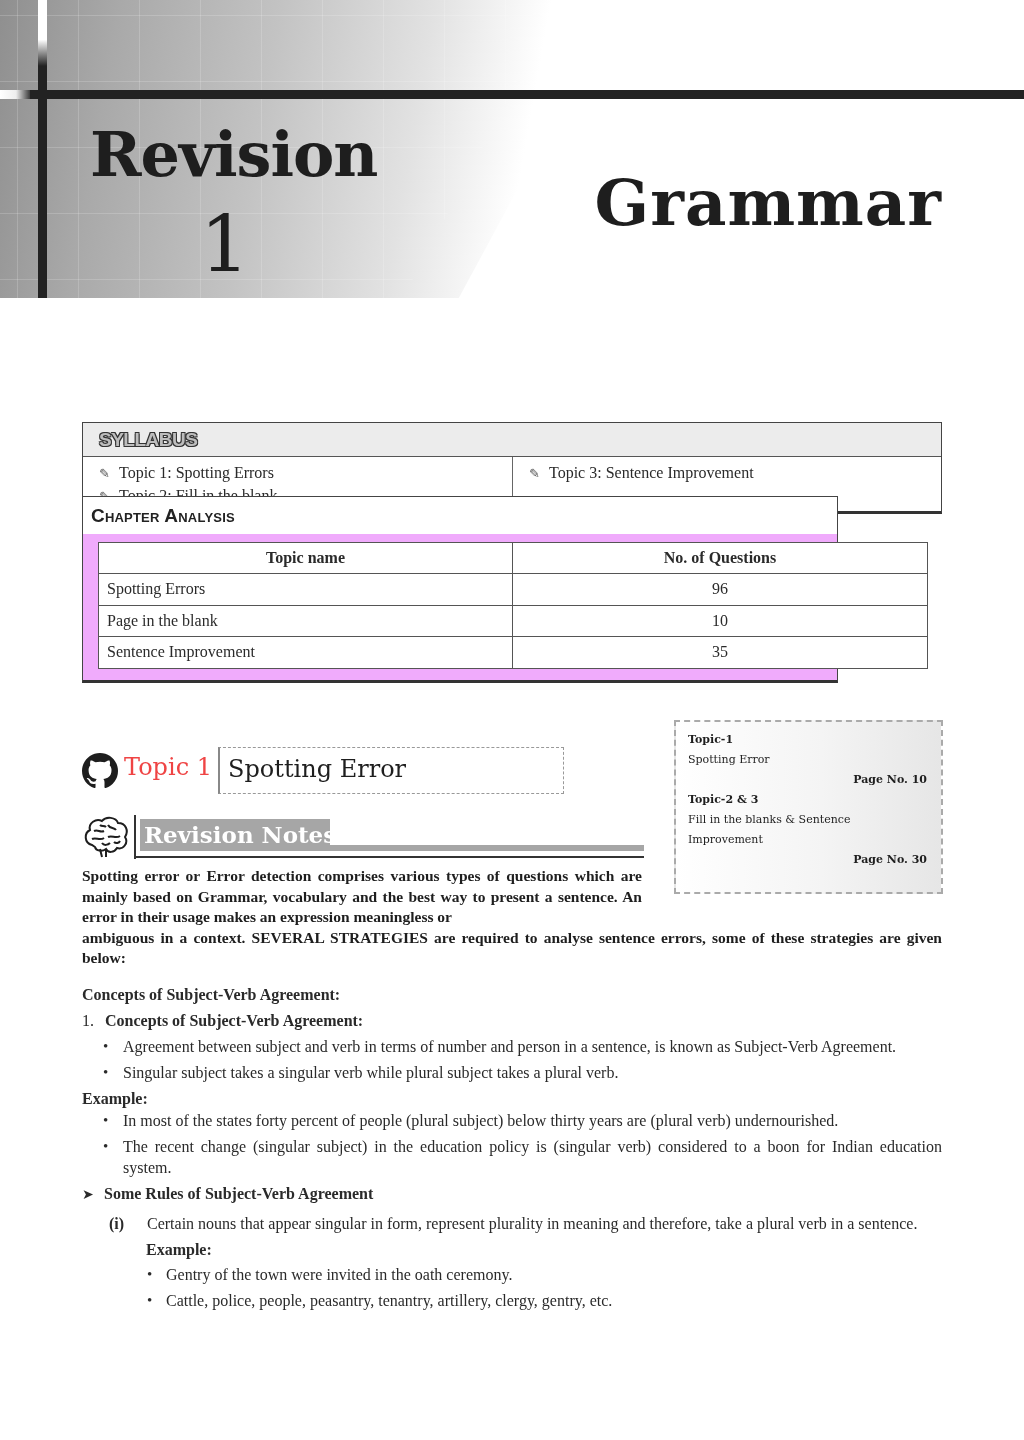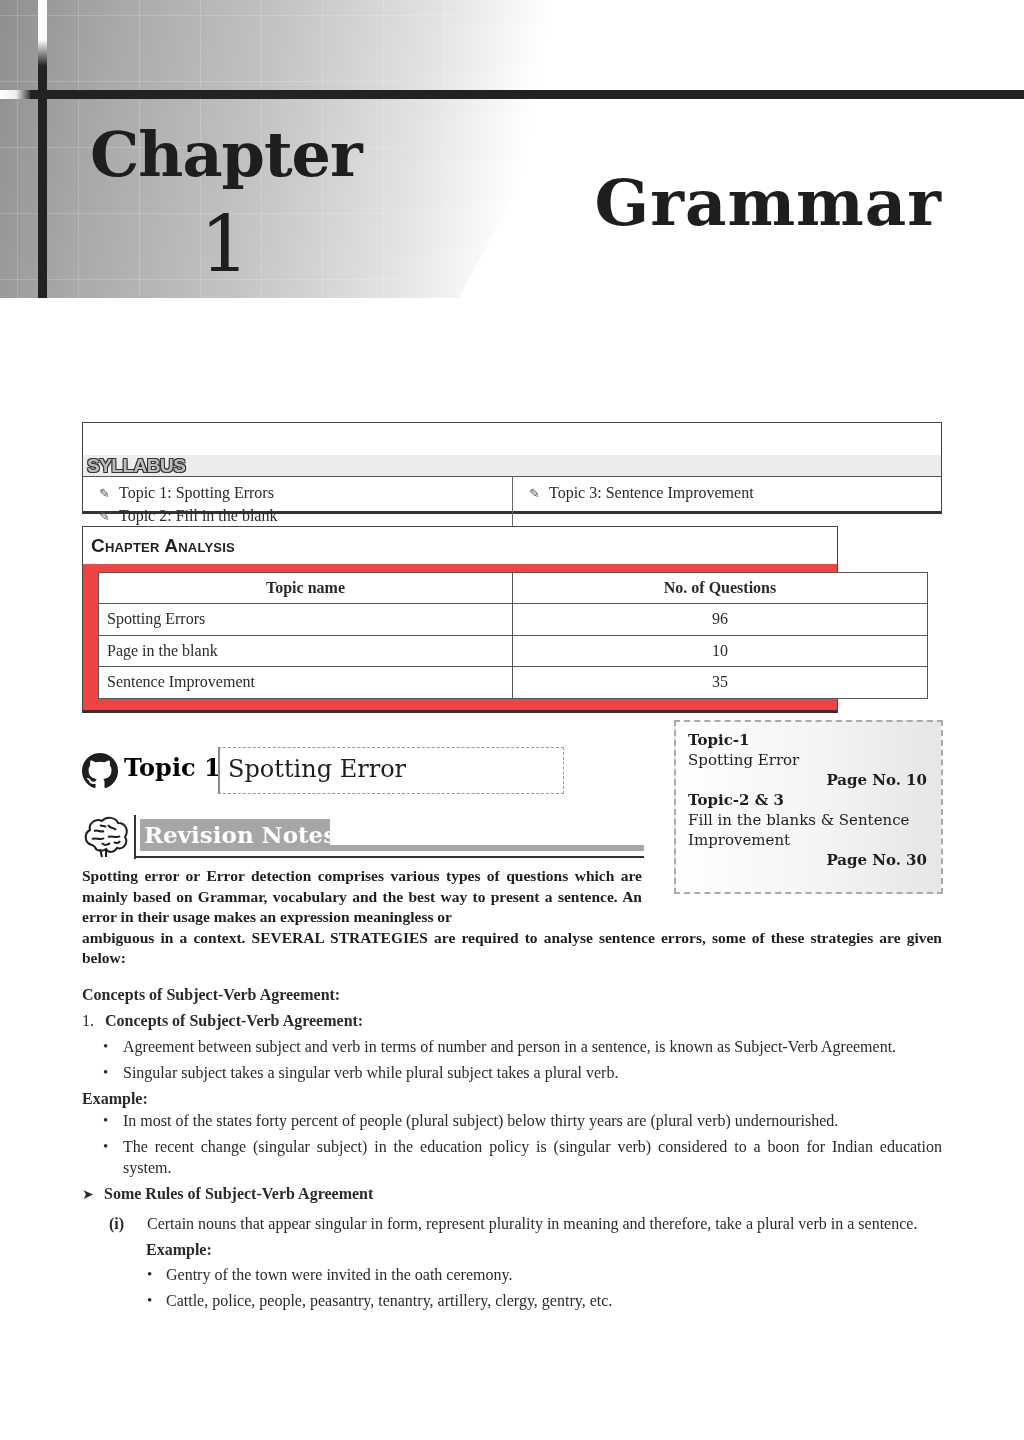--- a/index.html
+++ b/index.html
@@ -41,58 +41,58 @@
     position: absolute; right: 82px; top: 165px;
     font-family: "DejaVu Serif", serif; font-weight: bold; font-size: 64px; letter-spacing: 1px; color: #1e1e1e;
   }
 
   
   .syllabus {
     position: absolute; left: 82px; top: 422px; width: 860px; height: 92px;
     border: 1.5px solid #444; border-bottom: 3px solid #333;
   }
   .syl-head {
-    height: 22px; background: #ececec; border-bottom: 1px solid #555;
-    padding-left: 4px; display: flex; align-items: center; margin-top: 32px;
+    height: 34px; background: #ececec; border-bottom: 1px solid #555;
+    padding-left: 16px; display: flex; align-items: center;
   }
   .syl-head span {
     font-family: "Liberation Sans", sans-serif; font-weight: bold; font-size: 19px; color: #bdbdbd;
     letter-spacing: -0.5px;
     text-shadow: 1px 1px 0 #333, -1px -1px 0 #333, 1px -1px 0 #333, -1px 1px 0 #333;
   }
   .syl-body { display: flex; height: 55px; }
   .syl-col { padding: 5px 0 0 16px; font-size: 16px; line-height: 22px; color: #2a2a2a; }
   .syl-col.left { width: 430px; border-right: 1px solid #666; }
   .syl-item .ic { display: inline-block; width: 20px; font-size: 13px; color: #555; }
 
   
   .analysis {
-    position: absolute; left: 82px; top: 526px; width: 756px; height: 187px;
-    border: 1.5px solid #444; border-bottom: 3px solid #333; background: #ef4444;
+    position: absolute; left: 82px; top: 496px; width: 756px; height: 187px;
+    border: 1.5px solid #444; border-bottom: 3px solid #333; background: #f0abfc;
   }
   .analysis-head {
     height: 37px; background: #fff; padding: 8px 0 0 8px;
     font-family: "Liberation Sans", sans-serif; font-weight: bold; color: #222;
     font-variant: small-caps; font-size: 19px; letter-spacing: 0.2px;
   }
   .analysis table {
     position: absolute; left: 15px; top: 45px; width: 830px;
     border-collapse: collapse; background: #fff; font-size: 16px; color: #2a2a2a;
   }
   .analysis th, .analysis td { border: 1px solid #555; height: 31.5px; padding: 0 8px; }
   .analysis th { font-weight: bold; text-align: center; height: 31px; }
   .analysis td.num { text-align: center; }
   .analysis td.name { width: 414px; }
 
   
   .topic-heading { position: absolute; left: 82px; top: 745px; height: 50px; }
   .topic-icon { position: absolute; left: 0; top: 8px; width: 36px; height: 36px; }
   .topic-label {
     position: absolute; left: 42px; top: 8px; white-space: nowrap;
-    font-family: "DejaVu Serif", serif; font-size: 24px; color: #000000; font-weight: bold;
+    font-family: "DejaVu Serif", serif; font-size: 24px; color: #ef4444;
   }
   .topic-name-box {
     position: absolute; left: 136px; top: 2px; width: 346px; height: 47px;
     border: 1px dashed #999; border-left: 2px solid #888;
   }
   .topic-name {
     position: absolute; left: 8px; top: 7px;
     font-family: "DejaVu Serif", serif; font-size: 24px; color: #1e1e1e; white-space: nowrap;
   }
 
@@ -108,21 +108,21 @@
     font-family: "DejaVu Serif", serif; font-weight: bold; font-size: 23px; color: #fff; white-space: nowrap;
   }
   .rev-line { position: absolute; left: 248px; top: 30px; width: 314px; height: 6px; background: #a6a6a6; }
   .rev-underline { position: absolute; left: 54px; top: 41px; width: 508px; height: 2px; background: #333; }
 
   
   .sidebox {
     position: absolute; left: 674px; top: 720px; width: 269px; height: 174px;
     border: 2px dashed #aaa;
     background: linear-gradient(to right, #ffffff 0%, #f4f4f4 55%, #e6e6e6 100%);
-    font-family: "DejaVu Serif", serif; font-size: 15px; line-height: 20px; color: #1e1e1e;
+    font-family: "DejaVu Serif", serif; font-size: 11px; line-height: 20px; color: #1e1e1e;
     padding: 8px 14px 0 12px;
   }
   .sidebox .b { font-weight: bold; }
   .sidebox .pg { font-weight: bold; text-align: right; }
 
   
   .intro {
     position: absolute; left: 82px; top: 866px; width: 860px;
     font-weight: bold; font-size: 15.5px; line-height: 20.5px; color: #1e1e1e; text-align: justify;
   }
@@ -150,21 +150,21 @@
 </head>
 <body>
 
 <div class="banner"></div>
 <div class="banner-grid"></div>
 <div class="vbar-fade"></div>
 <div class="vbar"></div>
 <div class="hbar-fade"></div>
 <div class="hbar"></div>
 
-<div class="chapter-word">Chapter</div>
+<div class="chapter-word">Revision</div>
 <div class="chapter-num">1</div>
 <div class="chapter-title">Grammar</div>
 
 <div class="syllabus">
   <div class="syl-head">
     <span>SYLLABUS</span>
   </div>
   <div class="syl-body">
     <div class="syl-col left">
       <div class="syl-item">

